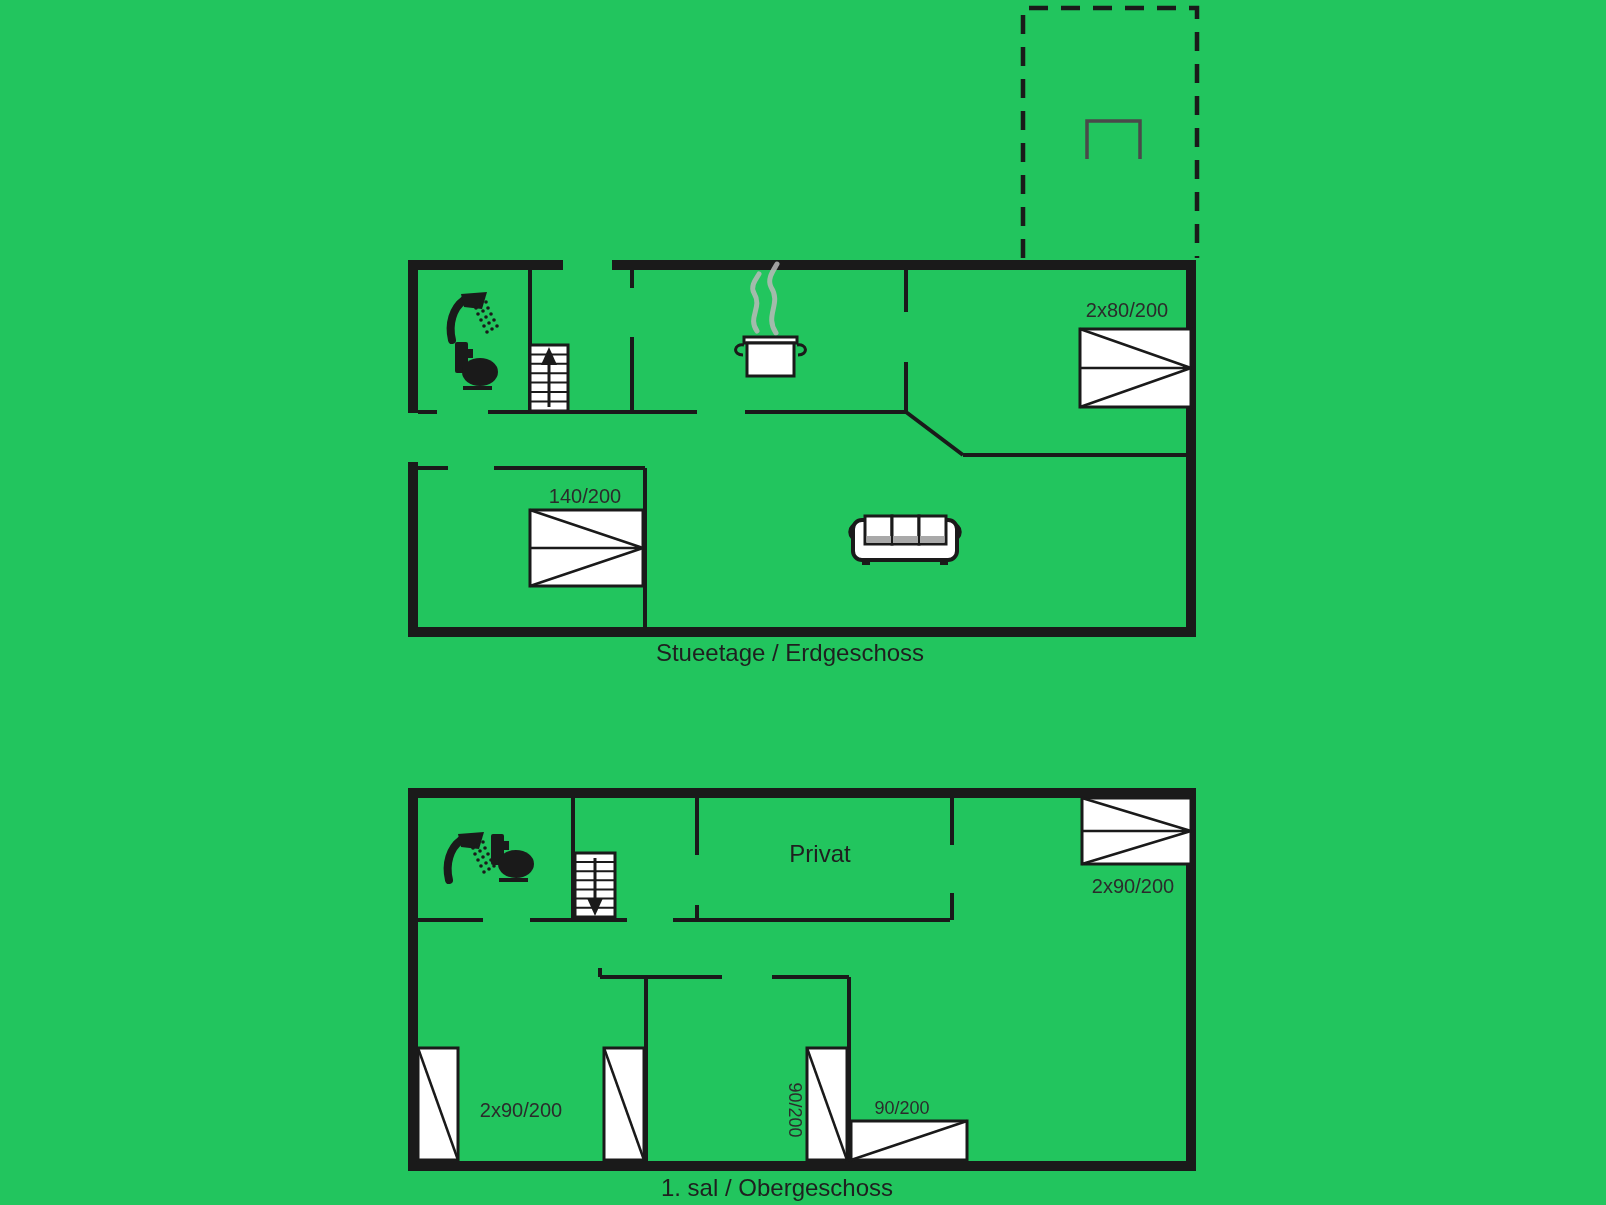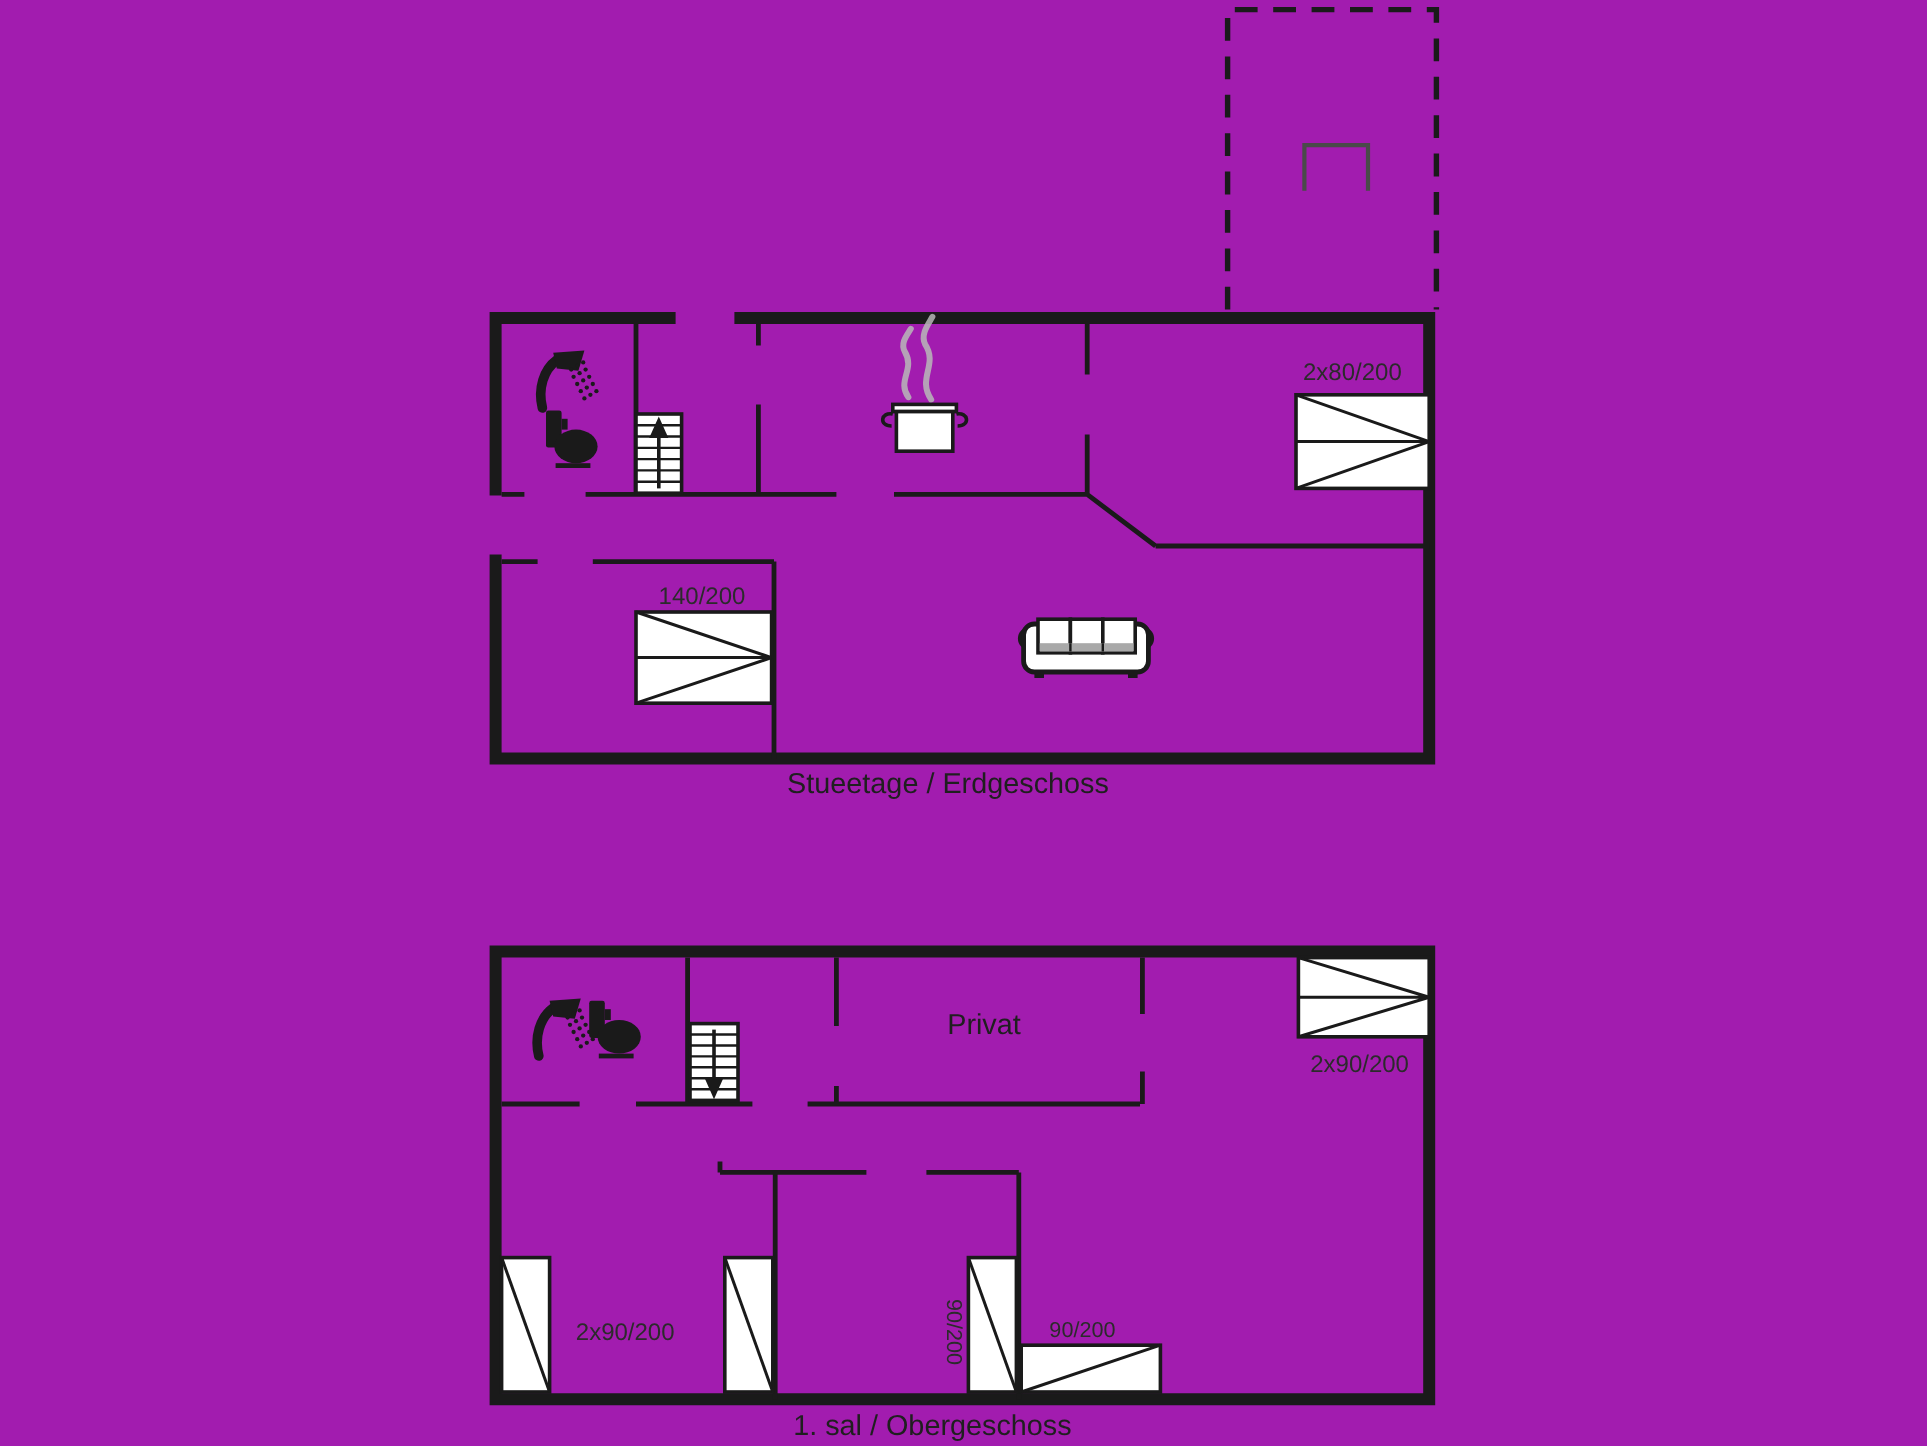--- a/index.html
+++ b/index.html
@@ -1,16 +1,16 @@
 <!DOCTYPE html>
 <html><head>
 <meta charset="utf-8">
 <style>
   html,body{margin:0;padding:0;background:#ffffff;}
-  .canvas{position:relative;width:1606px;height:1205px;background:#a21caf;overflow:hidden;
+  .canvas{position:relative;width:1606px;height:1205px;background:#22c55e;overflow:hidden;
           font-family:"Liberation Sans",sans-serif;}
   svg{position:absolute;left:0;top:0;}
   text{font-family:"Liberation Sans",sans-serif;fill:#1f1f1f;}
   .caption{font-size:24px;}
   .bedlabel{font-size:20px;fill:#2b2b2b;}
   .bedlabel-sm{font-size:18px;fill:#2b2b2b;}
   .roomlabel{font-size:24px;}
 </style>
 </head>
 <body>

